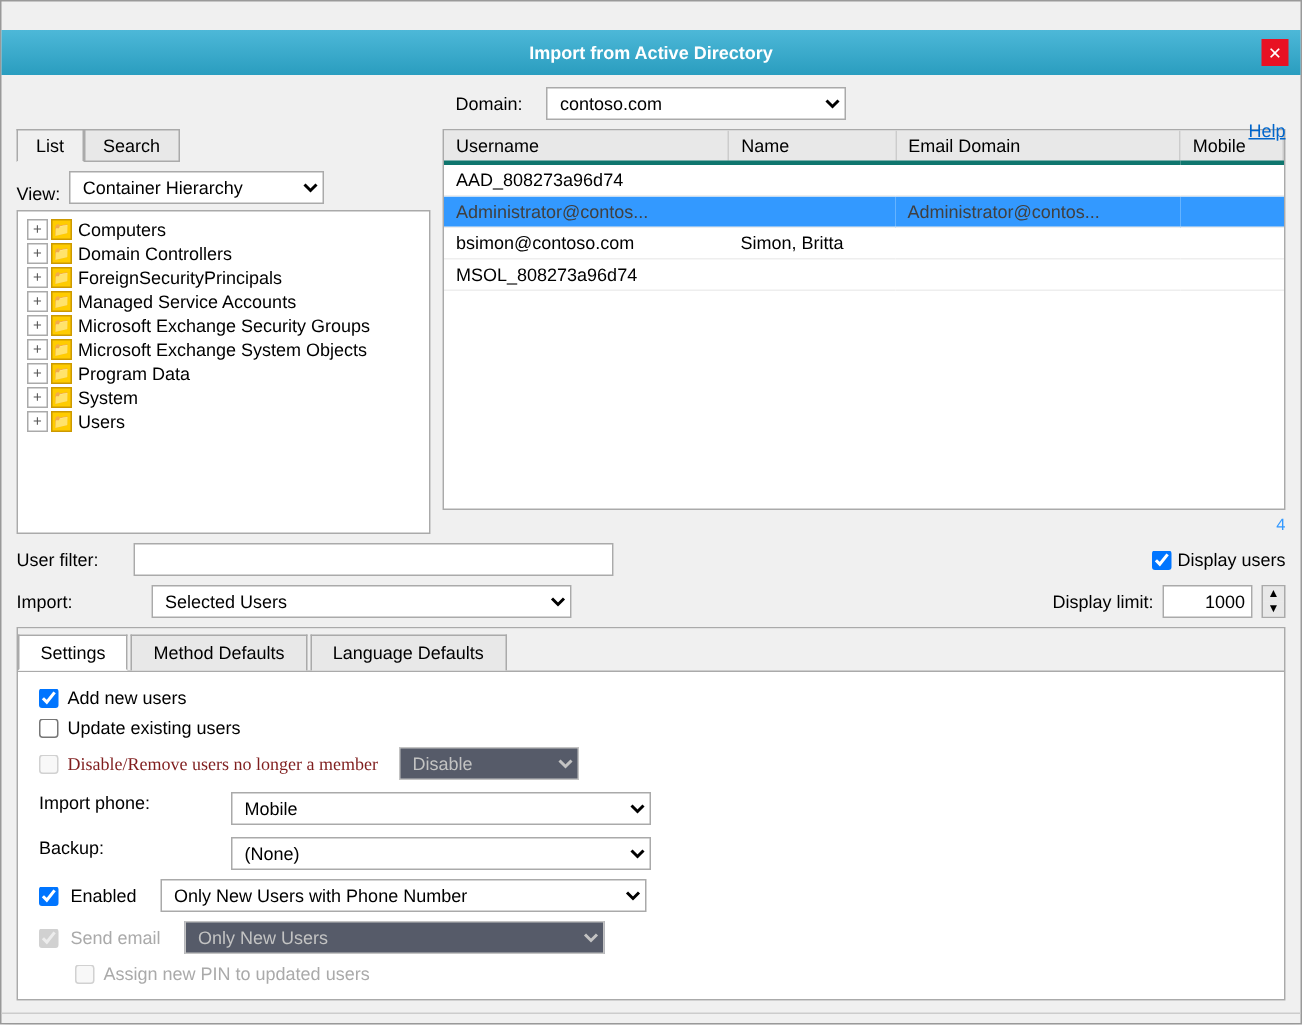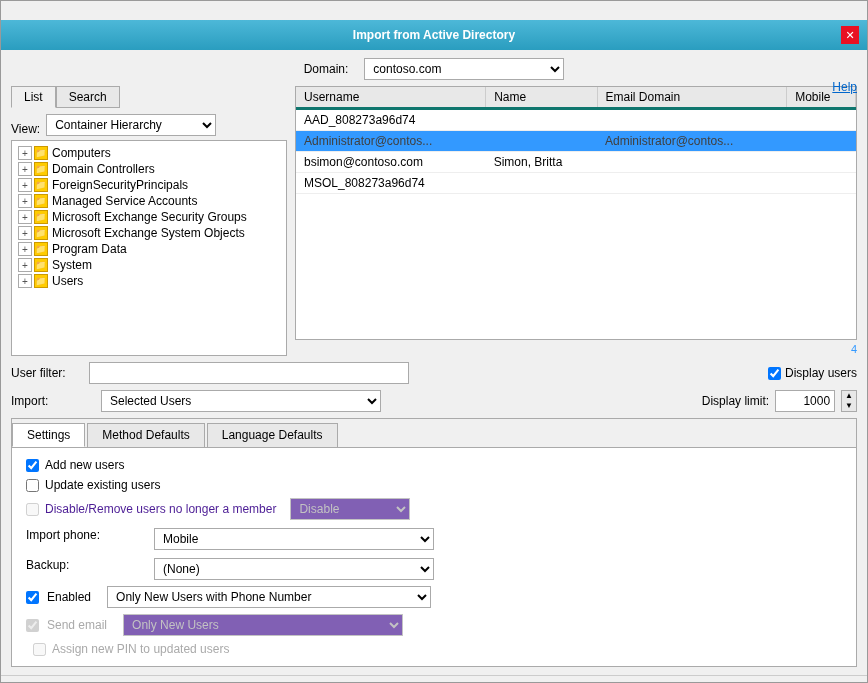--- a/index.html
+++ b/index.html
@@ -47,22 +47,22 @@
     .settings-tabs { display: flex; border-bottom: 1px solid #aaa; background: #f0f0f0; }
     .settings-tab { padding: 4px 14px; border: 1px solid #aaa; border-bottom: none; cursor: pointer; background: #e8e8e8; margin-right: 2px; margin-top: 4px; font-size: 12px; }
     .settings-tab.active { background: white; border-bottom: 1px solid white; }
     .settings-content { padding: 10px 14px; flex: 1; display: flex; flex-direction: column; gap: 6px; }
     .check-row { display: flex; align-items: center; gap: 6px; }
     .check-row input[type=checkbox] { width: 13px; height: 13px; }
     .check-row label { font-size: 12px; }
     .field-row { display: flex; align-items: flex-start; gap: 8px; margin-top: 2px; }
     .field-label { width: 120px; font-size: 12px; }
     .field-select { width: 280px; height: 22px; border: 1px solid #aaa; background: white; padding: 1px 4px; }
-    .field-select.disabled { background: #4c1d95; color: #aaa; }
-    .indent-check { margin-left: 7px; display: flex; align-items: center; gap: 6px; }
+    .field-select.disabled { background: #0f172a; color: #aaa; }
+    .indent-check { margin-left: 24px; display: flex; align-items: center; gap: 6px; }
     .bottom-buttons { display: flex; justify-content: flex-end; gap: 8px; padding: 8px 10px; border-top: 1px solid #ccc; }
     .btn { padding: 4px 18px; border: 1px solid #aaa; background: linear-gradient(to bottom, #f8f8f8, #e0e0e0); cursor: pointer; font-size: 12px; min-width: 70px; }
   </style>
 </head>
 <body>
 
 <div class="dialog">
 
   <div class="title-bar">
     <div style="width:18px;"></div>
@@ -226,21 +226,21 @@
         <div class="check-row">
           <input type="checkbox" checked="" style="">
           <label>Add new users</label>
         </div>
         <div class="check-row">
           <input type="checkbox" style="">
           <label>Update existing users</label>
         </div>
         <div class="check-row">
           <input type="checkbox" disabled="" style="">
-          <label style="color:#4c1d95;">Disable/Remove users no longer a member</label>
+          <label style="color:#7f1d1d;font-family:Liberation Serif, serif;">Disable/Remove users no longer a member</label>
           <select class="field-select disabled" disabled="" style="width:120px; margin-left:8px;">
             <option>Disable</option>
           </select>
         </div>
         <div class="field-row">
           <span class="field-label">Import phone:</span>
           <select class="field-select">
             <option>Mobile</option>
             <option>Home</option>
             <option>Work</option>

